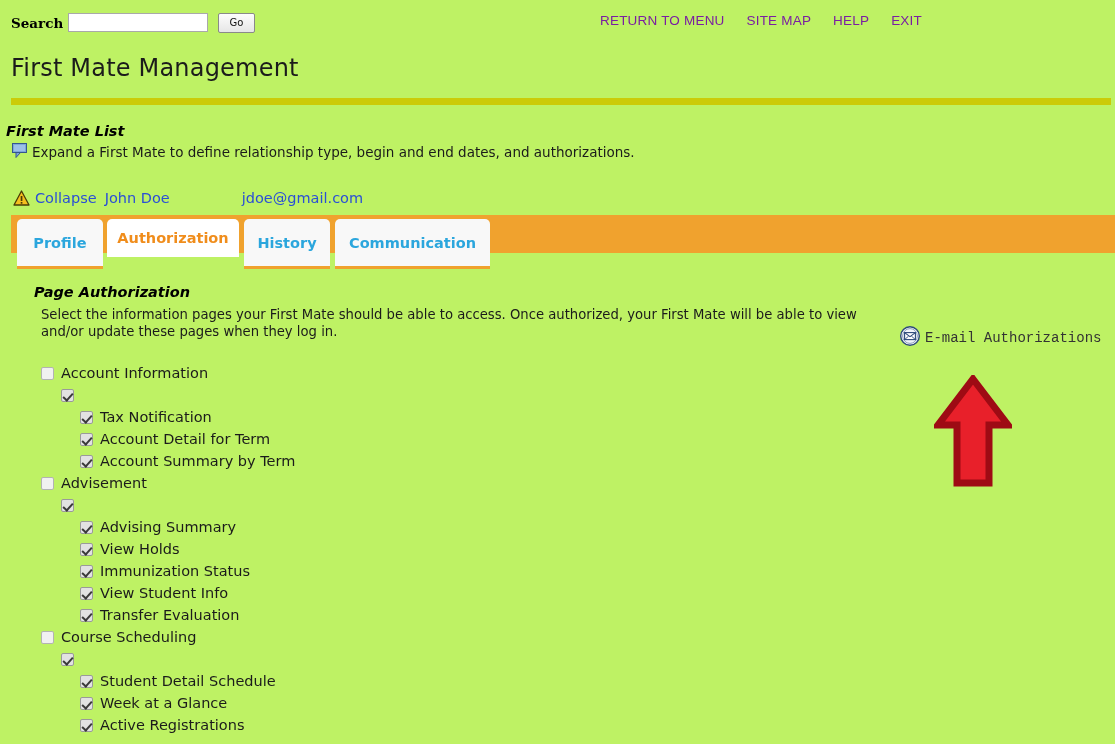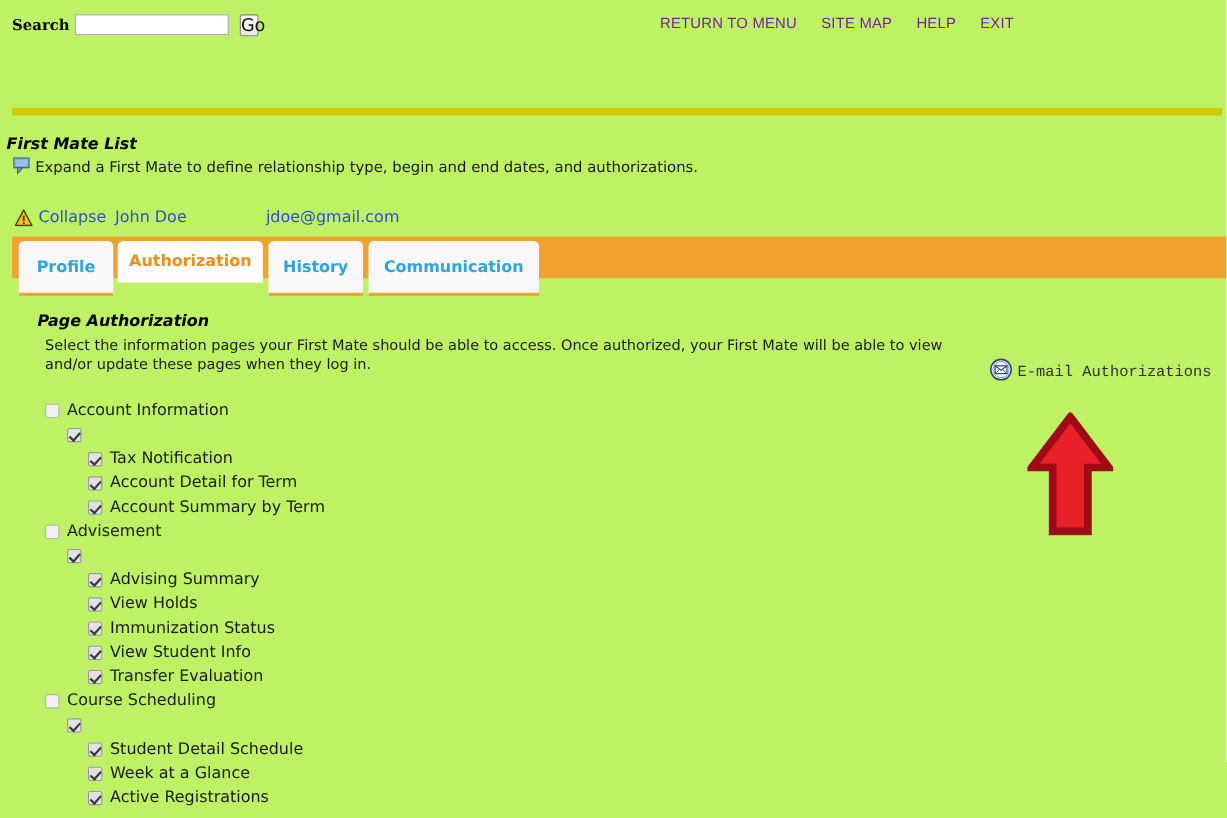--- a/index.html
+++ b/index.html
@@ -22,26 +22,26 @@
   .search-input {
     position: absolute; left: 68px; top: 13px;
     width: 140px; height: 19px;
     border: 1px solid #a9a9a9;
     background: #fff;
     font-family: "DejaVu Sans", sans-serif;
     font-size: 12px; padding: 0 3px;
   }
   .go-button {
     position: absolute; left: 218px; top: 13px;
-    width: 17px; height: 20px;
+    width: 37px; height: 20px;
     border: 1px solid #8a8a8a;
     background: linear-gradient(#fdfdfd, #e6e6e6);
     border-radius: 2px;
     font-family: "DejaVu Sans", sans-serif;
-    font-size: 16px; color: #111;
+    font-size: 10px; color: #111;
     line-height: 18px; text-align: center;
     cursor: pointer;
   }
   .navlinks {
     position: absolute; left: 600px; top: 13px;
     font-family: "Liberation Sans", sans-serif;
     font-size: 13.5px;
     letter-spacing: .2px;
     white-space: nowrap;
   }
@@ -184,20 +184,21 @@
     <input class="search-input" type="text" placeholder="" style="">
     <div class="go-button">Go</div>
     <div class="navlinks">
       <a href="#">RETURN TO MENU</a>
       <a href="#">SITE MAP</a>
       <a href="#">HELP</a>
       <a href="#">EXIT</a>
     </div>
   </div>
 
+  <div class="page-title">First Mate Management</div>
   <div class="rule"></div>
 
   <div class="list-heading">First Mate List</div>
 
   <div class="hint-row">
     <span class="callout-icon">
       <svg width="15" height="16" viewBox="0 0 15 16">
         <rect x="0.5" y="0.5" width="14" height="9" fill="#7da7d9" stroke="#34568f"></rect>
         <rect x="2" y="2" width="11" height="6" fill="#9cc0e8"></rect>
         <polygon points="4,9.5 4,14.5 8.5,9.5" fill="#7da7d9" stroke="#34568f" stroke-width="1"></polygon>

